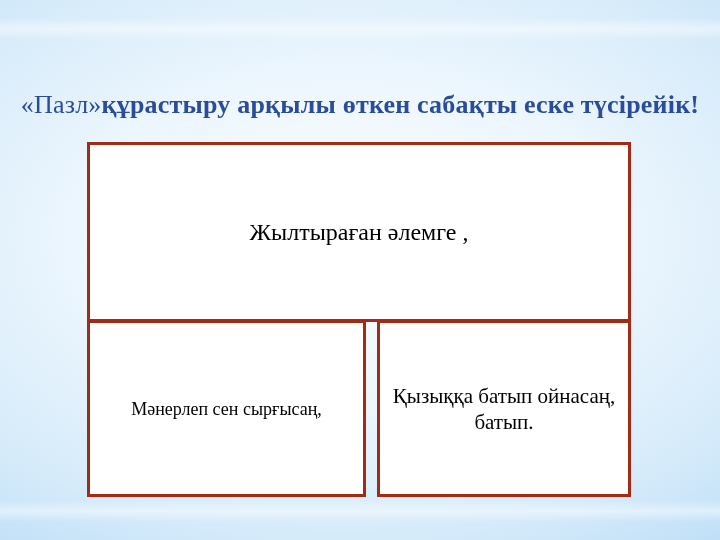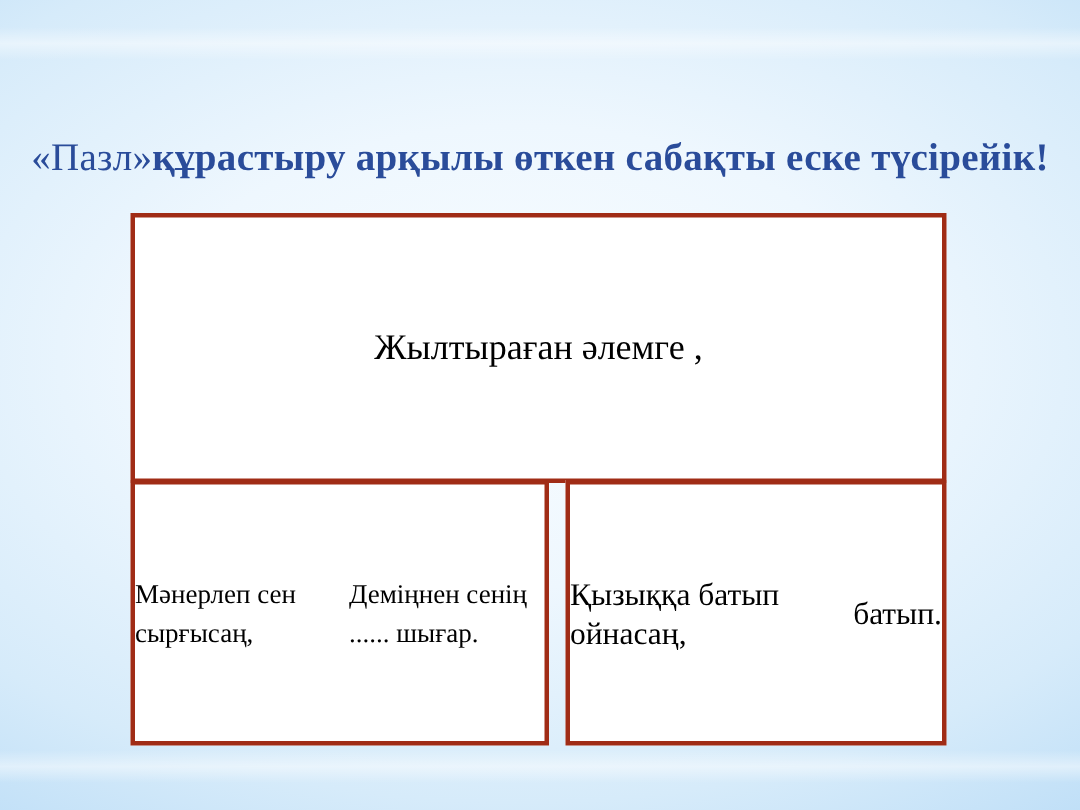--- a/index.html
+++ b/index.html
@@ -51,21 +51,21 @@
   }
   .slide-title .title-normal { font-weight: normal; }
   .slide-title .title-bold   { font-weight: bold; }
 
   .puzzle-box {
     position: absolute;
     box-sizing: border-box;
     background: #ffffff;
     border: 3px solid #a02c16;
     display: flex;
-    flex-direction: row;
+    flex-direction: column;
     justify-content: center;
     align-items: center;
     color: #000000;
   }
   .box-top {
     left: 87px;
     top: 142px;
     width: 544px;
     height: 180px;
     font-size: 24px;
@@ -102,21 +102,20 @@
   <div class="streak streak-bottom"></div>
 
   <div class="slide-title"><span class="title-normal">«Пазл»</span><span class="title-bold">құрастыру арқылы өткен сабақты еске түсірейік!</span></div>
 
   <div class="puzzle-box box-top">
     <span class="box-line">Жылтыраған әлемге ,</span>
   </div>
 
   <div class="puzzle-box box-bottom-left">
     <span class="box-line">Мәнерлеп сен сырғысаң,</span>
-    <span class="box-line">Деміңнен сенің ...... шығар.</span>
   </div>
 
   <div class="puzzle-box box-bottom-right">
     <span class="box-line">Қызыққа батып ойнасаң,</span>
     <span class="box-line">батып.</span>
   </div>
 
 </div>
 
 </body></html>

